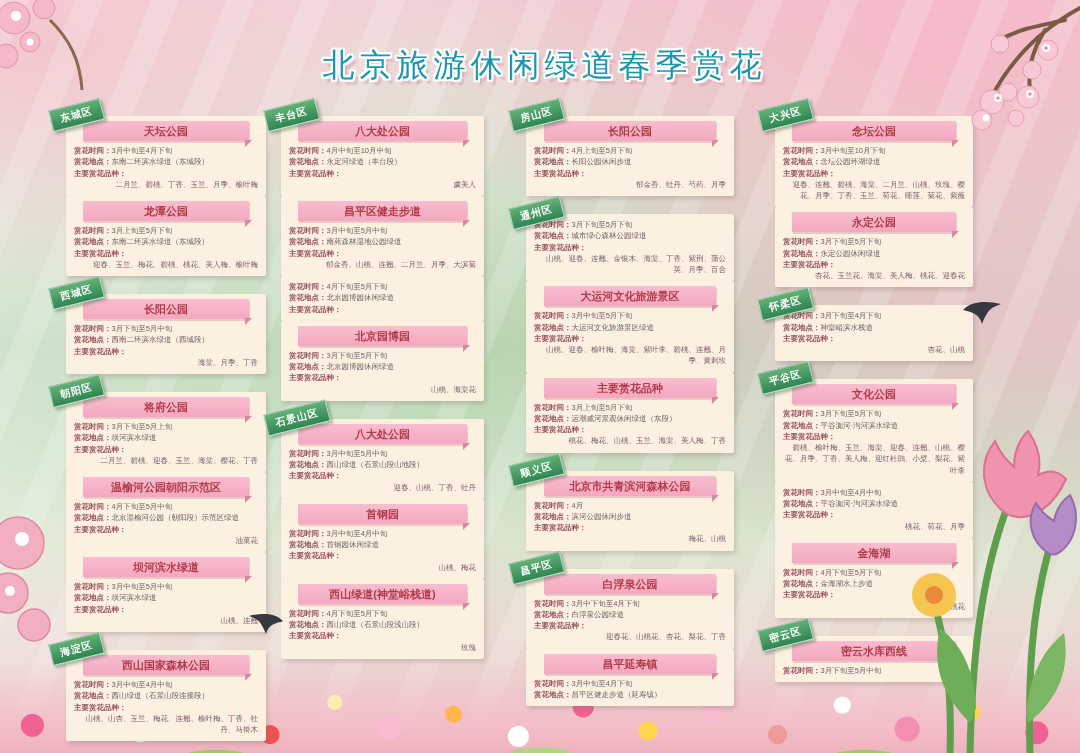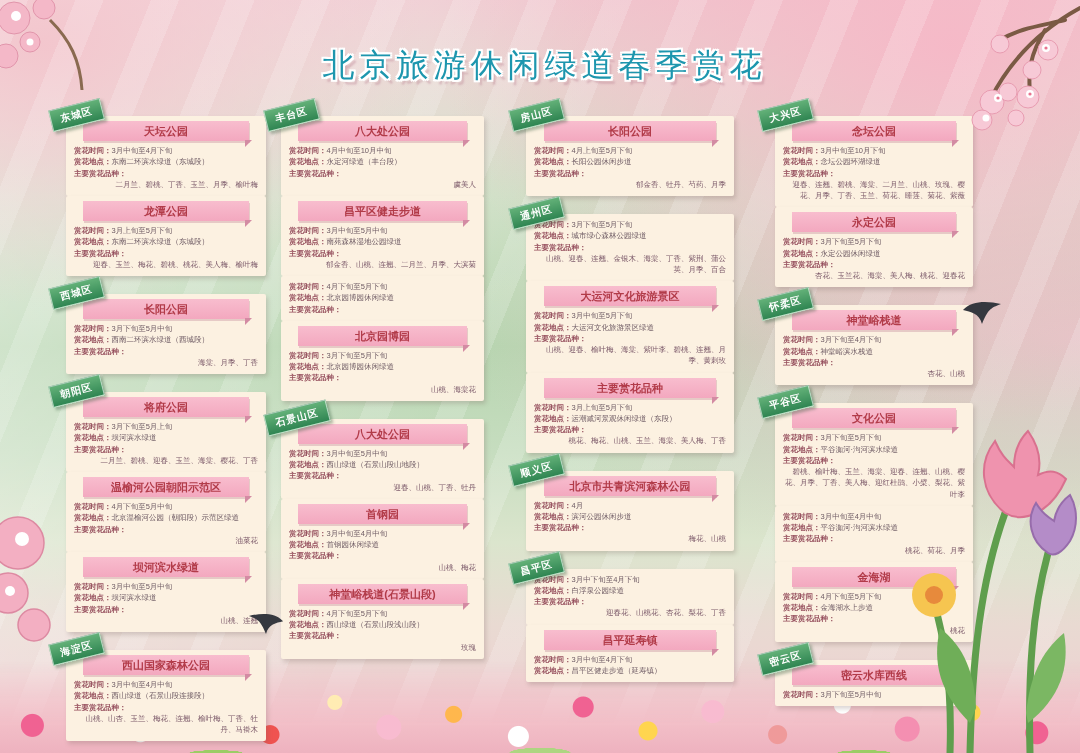--- a/index.html
+++ b/index.html
@@ -221,21 +221,21 @@
           <div class="line species">迎春、山桃、丁香、牡丹</div>
         </div>
         <div class="card">
           <div class="chead">首钢园</div>
           <div class="line"><span class="lbl">赏花时间：</span>3月中旬至4月中旬</div>
           <div class="line"><span class="lbl">赏花地点：</span>首钢园休闲绿道</div>
           <div class="line lbl">主要赏花品种：</div>
           <div class="line species">山桃、梅花</div>
         </div>
         <div class="card">
-          <div class="chead">神堂峪栈道(石景山段)</div>
+          <div class="chead">西山绿道(神堂峪栈道)</div>
           <div class="line"><span class="lbl">赏花时间：</span>4月下旬至5月下旬</div>
           <div class="line"><span class="lbl">赏花地点：</span>西山绿道（石景山段浅山段）</div>
           <div class="line lbl">主要赏花品种：</div>
           <div class="line species">玫瑰</div>
         </div>
       </div>
     </div>
   <div class="col col3">
       <div class="group">
         <div class="ribbon">房山区</div>
@@ -276,20 +276,21 @@
           <div class="chead">北京市共青滨河森林公园</div>
           <div class="line"><span class="lbl">赏花时间：</span>4月</div>
           <div class="line"><span class="lbl">赏花地点：</span>滨河公园休闲步道</div>
           <div class="line lbl">主要赏花品种：</div>
           <div class="line species">梅花、山桃</div>
         </div>
       </div>
       <div class="group">
         <div class="ribbon">昌平区</div>
         <div class="card">
+          <div class="chead">白浮泉公园</div>
           <div class="line"><span class="lbl">赏花时间：</span>3月中下旬至4月下旬</div>
           <div class="line"><span class="lbl">赏花地点：</span>白浮泉公园绿道</div>
           <div class="line lbl">主要赏花品种：</div>
           <div class="line species">迎春花、山桃花、杏花、梨花、丁香</div>
         </div>
         <div class="card">
           <div class="chead">昌平延寿镇</div>
           <div class="line"><span class="lbl">赏花时间：</span>3月中旬至4月下旬</div>
           <div class="line"><span class="lbl">赏花地点：</span>昌平区健走步道（延寿镇）</div>
         </div>
@@ -309,21 +310,20 @@
           <div class="chead">永定公园</div>
           <div class="line"><span class="lbl">赏花时间：</span>3月下旬至5月下旬</div>
           <div class="line"><span class="lbl">赏花地点：</span>永定公园休闲绿道</div>
           <div class="line lbl">主要赏花品种：</div>
           <div class="line species">杏花、玉兰花、海棠、美人梅、桃花、迎春花</div>
         </div>
       </div>
       <div class="group">
         <div class="ribbon">怀柔区</div>
         <div class="card">
-          <div class="chead">神堂峪栈道</div>
           <div class="line"><span class="lbl">赏花时间：</span>3月下旬至4月下旬</div>
           <div class="line"><span class="lbl">赏花地点：</span>神堂峪滨水栈道</div>
           <div class="line lbl">主要赏花品种：</div>
           <div class="line species">杏花、山桃</div>
         </div>
       </div>
       <div class="group">
         <div class="ribbon">平谷区</div>
         <div class="card">
           <div class="chead">文化公园</div>

